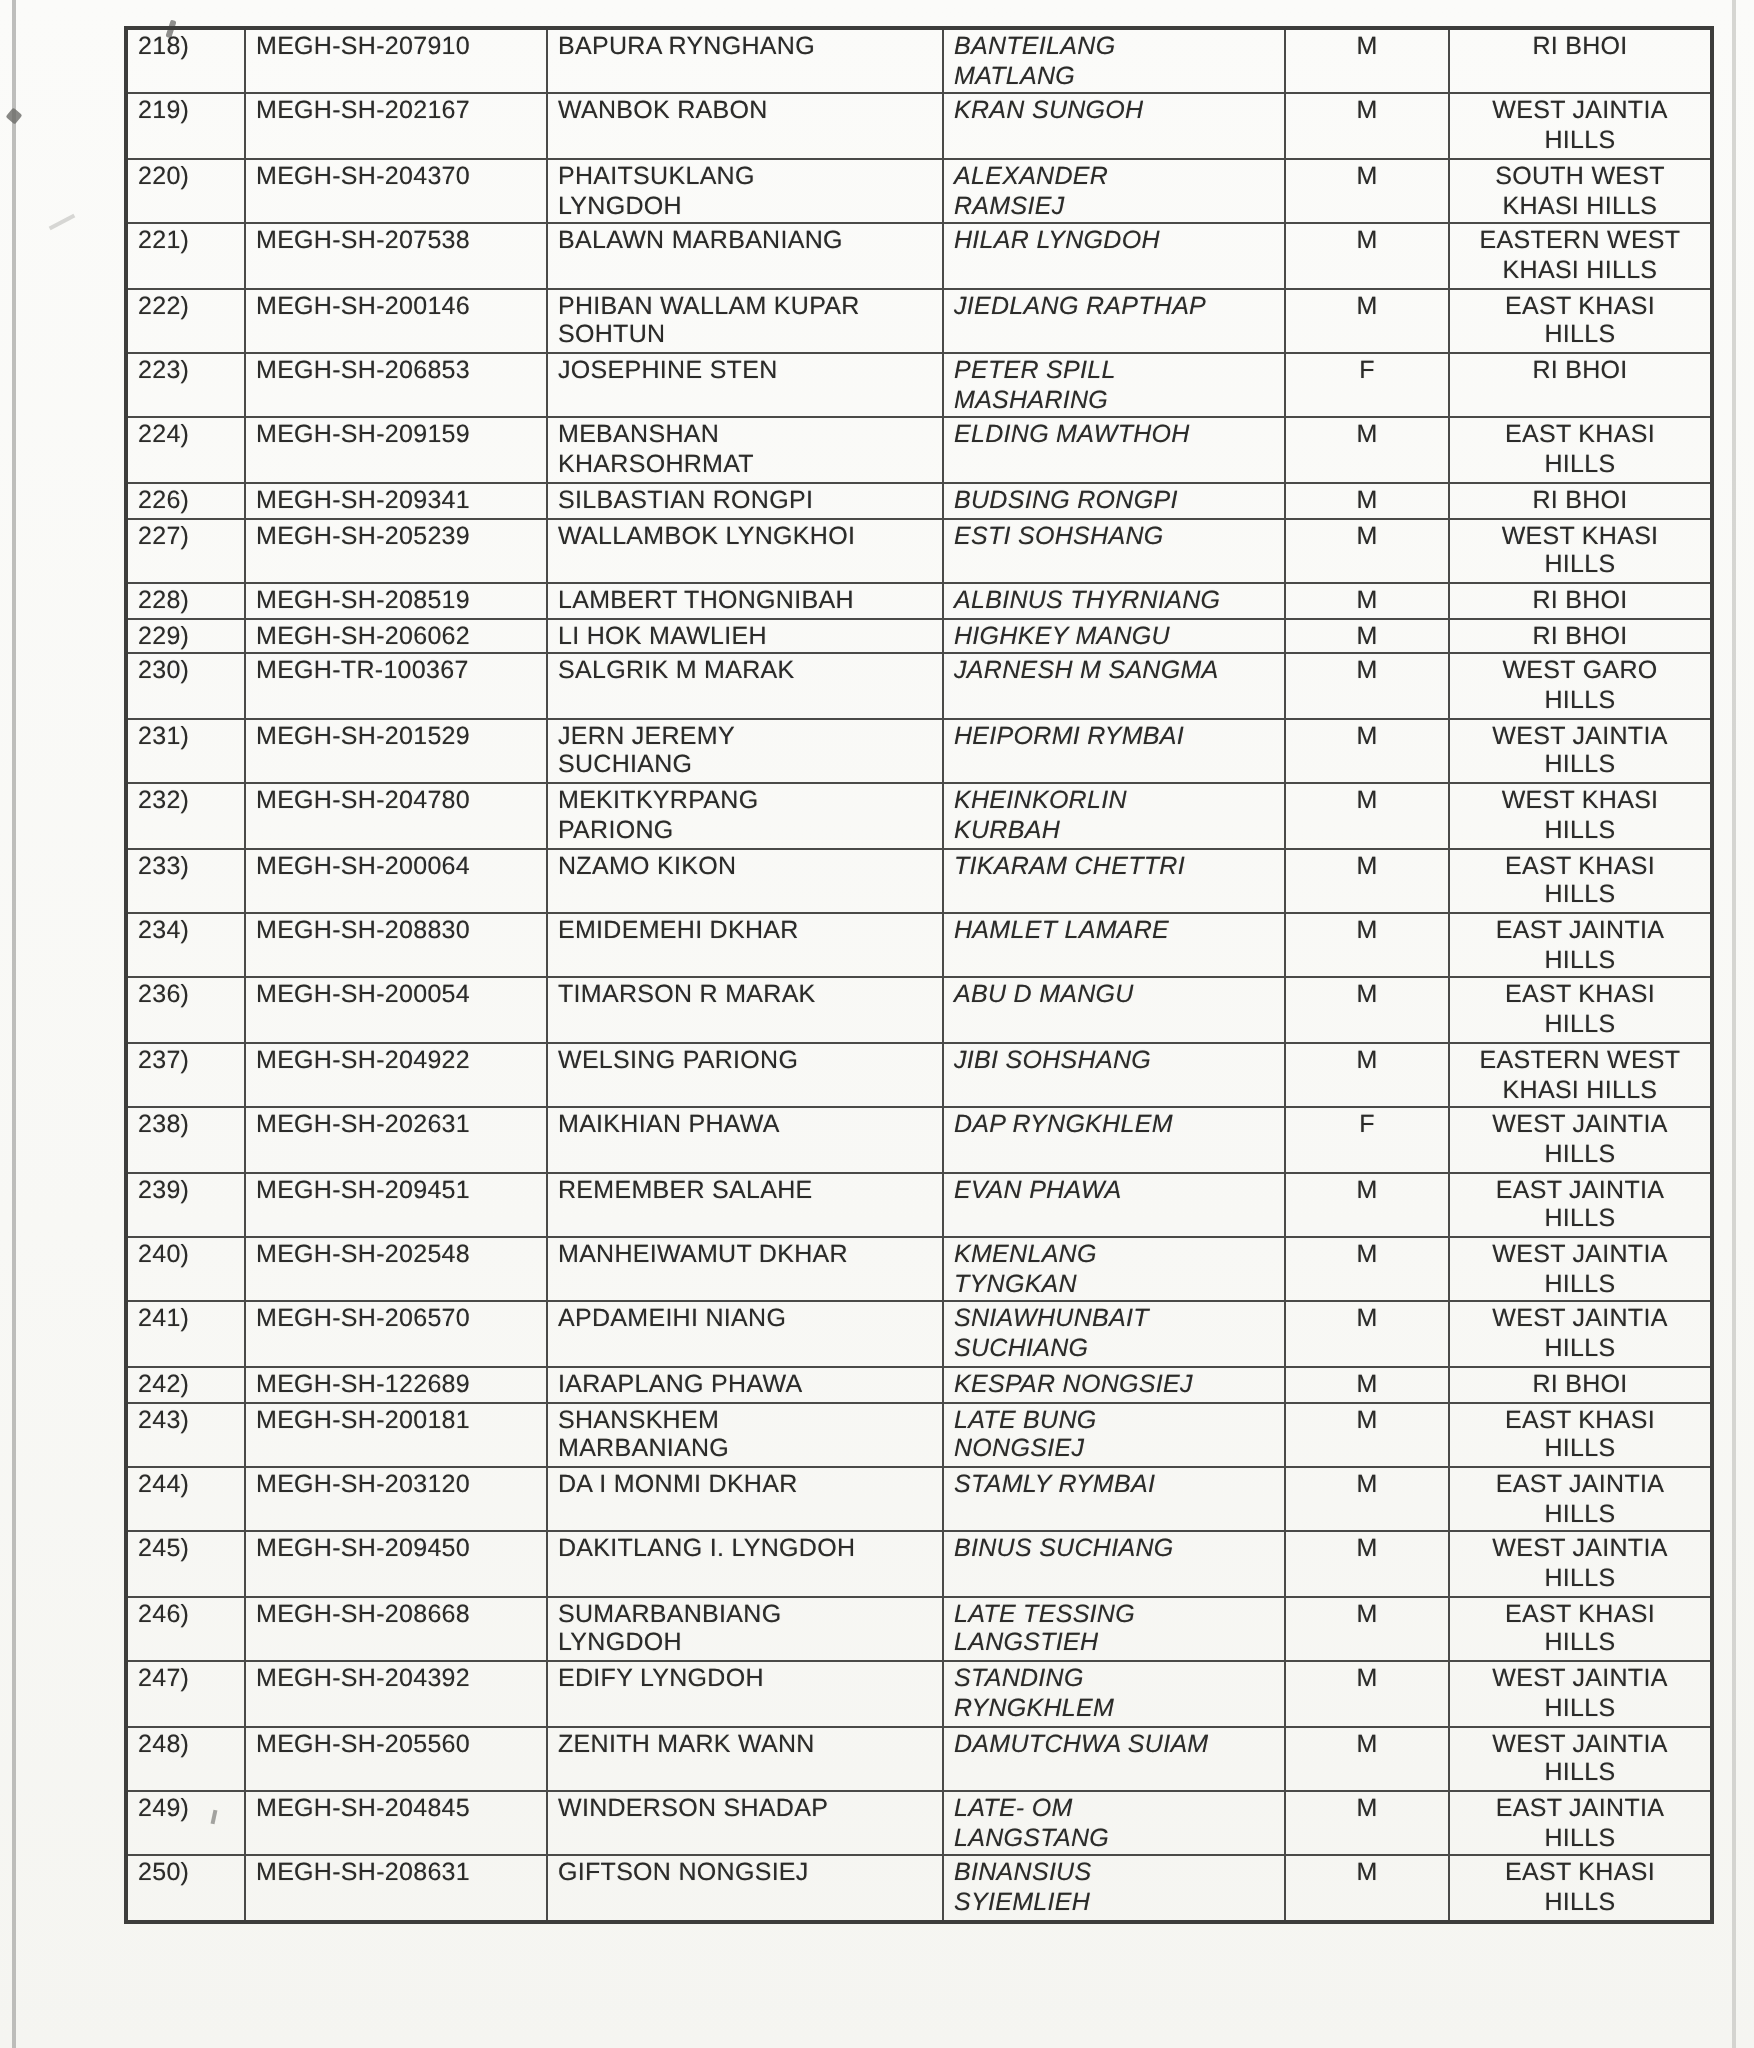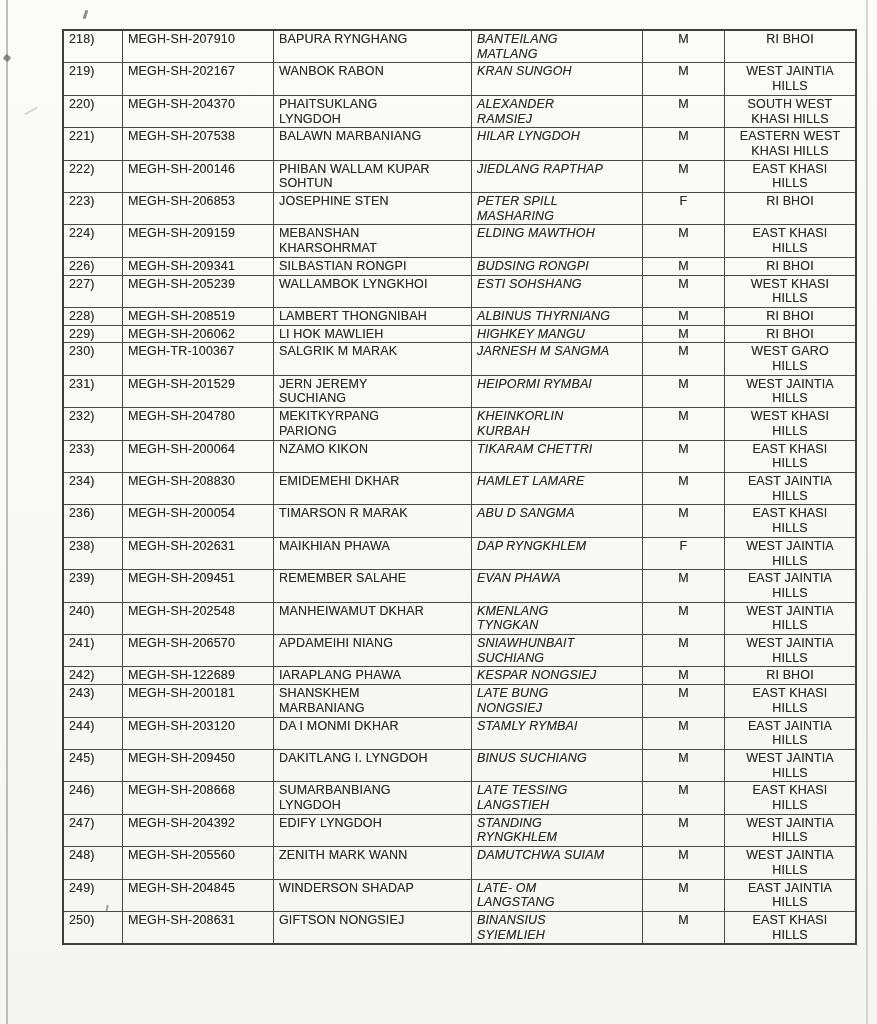--- a/index.html
+++ b/index.html
@@ -36,21 +36,21 @@
   
   .artifact { position: absolute; background: #6b6b68; }
   .artifact.a1 { left: 84px; top: 10px; width: 3px; height: 9px; transform: rotate(18deg); opacity: .75; border-radius: 1px; }
   .artifact.a2 { left: 4px;  top: 55px; width: 6px; height: 6px; transform: rotate(40deg); opacity: .8; border-radius: 1px; }
   .artifact.a3 { left: 24px; top: 110px; width: 14px; height: 2px; transform: rotate(-28deg); opacity: .25; }
   .artifact.a4 { left: 106px; top: 905px; width: 2px; height: 7px; transform: rotate(12deg); opacity: .6; }
 
   table.roster {
     position: absolute;
     left: 62px;
-    top: 29px;
+    top: 13px;
     width: 726px;
     border-collapse: collapse;
     table-layout: fixed;
     border: 2px solid #3d3d3b;
   }
   table.roster td {
     border: 1px solid #4a4a48;
     vertical-align: top;
     padding: 1px 5px 1px 5px;
     font-size: 12.5px;
@@ -226,24 +226,33 @@
           <td class="col-name">EMIDEMEHI DKHAR</td>
           <td class="col-second_name">HAMLET LAMARE</td>
           <td class="col-gender">M</td>
           <td class="col-district">EAST JAINTIA
 HILLS</td>
         </tr>
         <tr>
           <td class="col-serial">236)</td>
           <td class="col-id">MEGH-SH-200054</td>
           <td class="col-name">TIMARSON R MARAK</td>
-          <td class="col-second_name">ABU D SANGMA</td>
-          <td class="col-gender">M</td>
-          <td class="col-district">EAST KHASI
-HILLS</td>
+          <td class="col-second_name">ABU D MANGU</td>
+          <td class="col-gender">M</td>
+          <td class="col-district">EAST KHASI
+HILLS</td>
+        </tr>
+        <tr>
+          <td class="col-serial">237)</td>
+          <td class="col-id">MEGH-SH-204922</td>
+          <td class="col-name">WELSING PARIONG</td>
+          <td class="col-second_name">JIBI SOHSHANG</td>
+          <td class="col-gender">M</td>
+          <td class="col-district">EASTERN WEST
+KHASI HILLS</td>
         </tr>
         <tr>
           <td class="col-serial">238)</td>
           <td class="col-id">MEGH-SH-202631</td>
           <td class="col-name">MAIKHIAN PHAWA</td>
           <td class="col-second_name">DAP RYNGKHLEM</td>
           <td class="col-gender">F</td>
           <td class="col-district">WEST JAINTIA
 HILLS</td>
         </tr>

